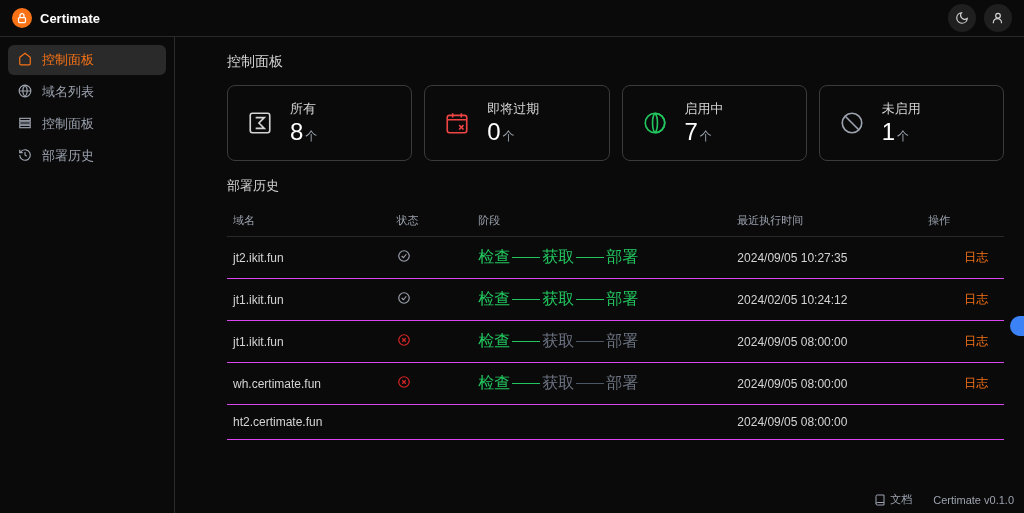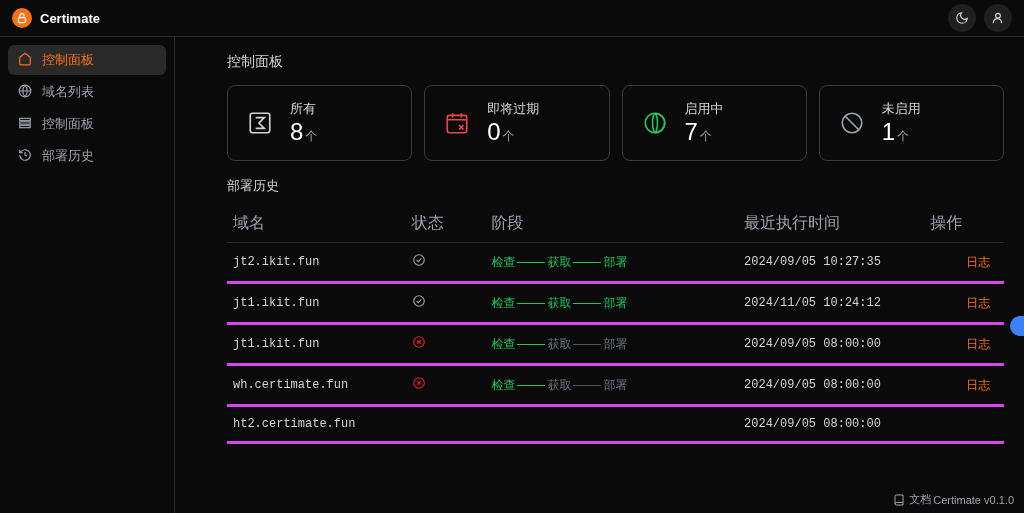--- a/index.html
+++ b/index.html
@@ -55,43 +55,43 @@
   padding: 14px 18px; display: flex; align-items: center; gap: 16px;
 }
 .stat-icon { width: 28px; height: 28px; display:flex; align-items:center; justify-content:center; }
 .stat-label { color: #d4d4d4; font-size: 13px; }
 .stat-value { font-size: 24px; font-weight: 500; color: #fff; display:flex; align-items:baseline; gap:2px;}
 .stat-unit { font-size: 12px; color: #9ca3af; }
 .section-title { color: #d4d4d4; font-size: 13px; margin-bottom: 10px; }
 table { width: 100%; border-collapse: collapse; }
 th {
   text-align: left; font-weight: 400; color: #9ca3af;
-  font-size: 16px; padding: 8px 6px; border-bottom: 1px solid #2a2a2a;
+  font-size: 11px; padding: 8px 6px; border-bottom: 1px solid #2a2a2a;
 }
 td {
-  padding: 10px 6px; border-bottom: 3px solid #d946ef;
-  font-size: 12px; color: #d4d4d4; font-family: Liberation Mono, monospace;
+  padding: 10px 6px; border-bottom: 1px solid #d946ef;
+  font-size: 12px; color: #d4d4d4;
 }
 .col-domain { width: 120px; }
 .col-status { width: 60px; }
 .col-stage { width: 190px; }
 .col-time { width: 140px; }
 .col-action { width: 50px; }
-.stages { display: flex; align-items: center; gap: 2px; font-size: 12px; }
+.stages { display: flex; align-items: center; gap: 2px; font-size: 16px; }
 .stage-label { }
 .stage-ok { color: #22c55e; }
 .stage-err { color: #dc2626; }
 .stage-pending { color: #6b7280; }
 .stage-bar { height: 1px; width: 28px; }
 .bar-ok { background: #22c55e; }
 .bar-pending { background: #4b5563; }
 .action-link { color: #f97316; cursor: pointer; margin-left: 36px; }
 .footer {
   position: absolute; bottom: 6px; right: 10px;
-  display: flex; align-items: center; gap: 2px;
+  display: flex; align-items: center; gap: 21px;
   font-size: 11px; color: #9ca3af;
 }
 .footer-item { display:flex; align-items:center; gap:4px; cursor:pointer; }
 .float-badge {
   position: absolute; right: 0; top: 316px;
   width: 14px; height: 20px; background: #3b82f6;
   border-radius: 10px 0 0 10px;
 }
 </style>
 </head>
@@ -245,21 +245,21 @@
               </svg></td>
     <td>
               <div class="stages">
                 <span class="stage-label stage-ok">检查</span>
                 <span class="stage-bar bar-ok"></span>
                 <span class="stage-label stage-ok">获取</span>
                 <span class="stage-bar bar-ok"></span>
                 <span class="stage-label stage-ok">部署</span>
               </div>
             </td>
-    <td>2024/11/05 10:24:12</td>
+    <td>2024/02/05 10:24:12</td>
     <td><span class="action-link">日志</span></td>
           </tr>
           <tr>
     <td>jt1.ikit.fun</td>
     <td><svg width="14" height="14" viewBox="0 0 24 24" fill="none" stroke="#dc2626" stroke-width="2">
                 <circle cx="12" cy="12" r="9"></circle>
                 <path d="M9 9l6 6M15 9l-6 6"></path>
               </svg></td>
     <td>
               <div class="stages">

